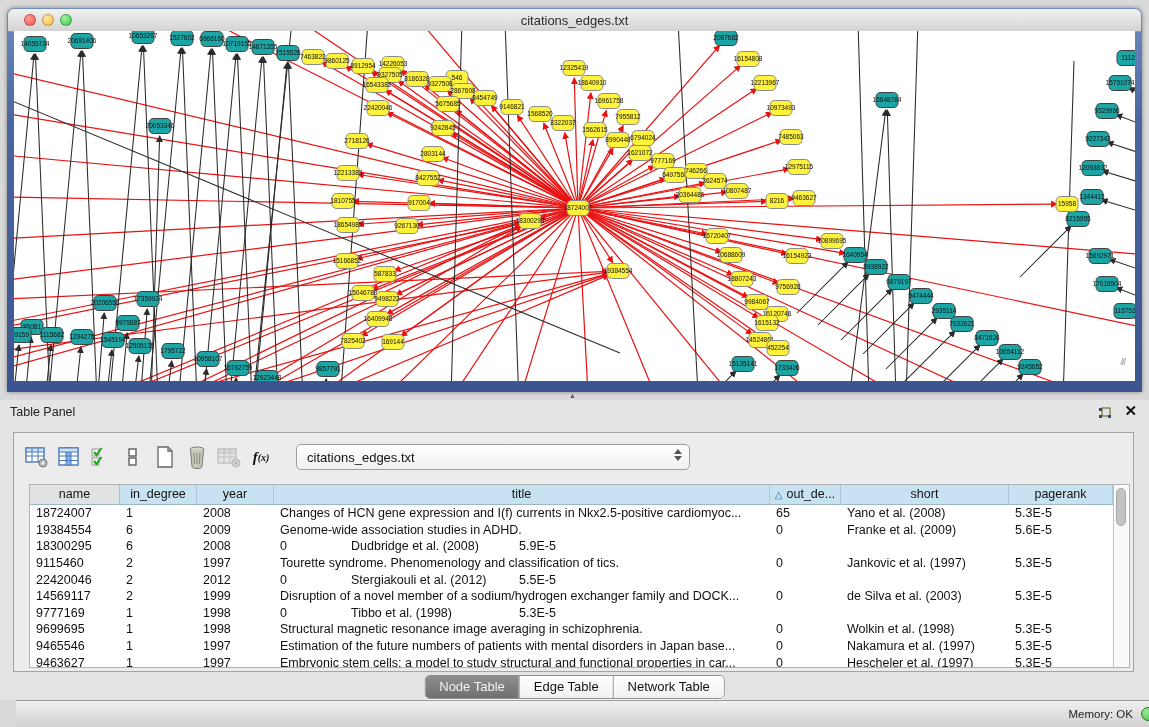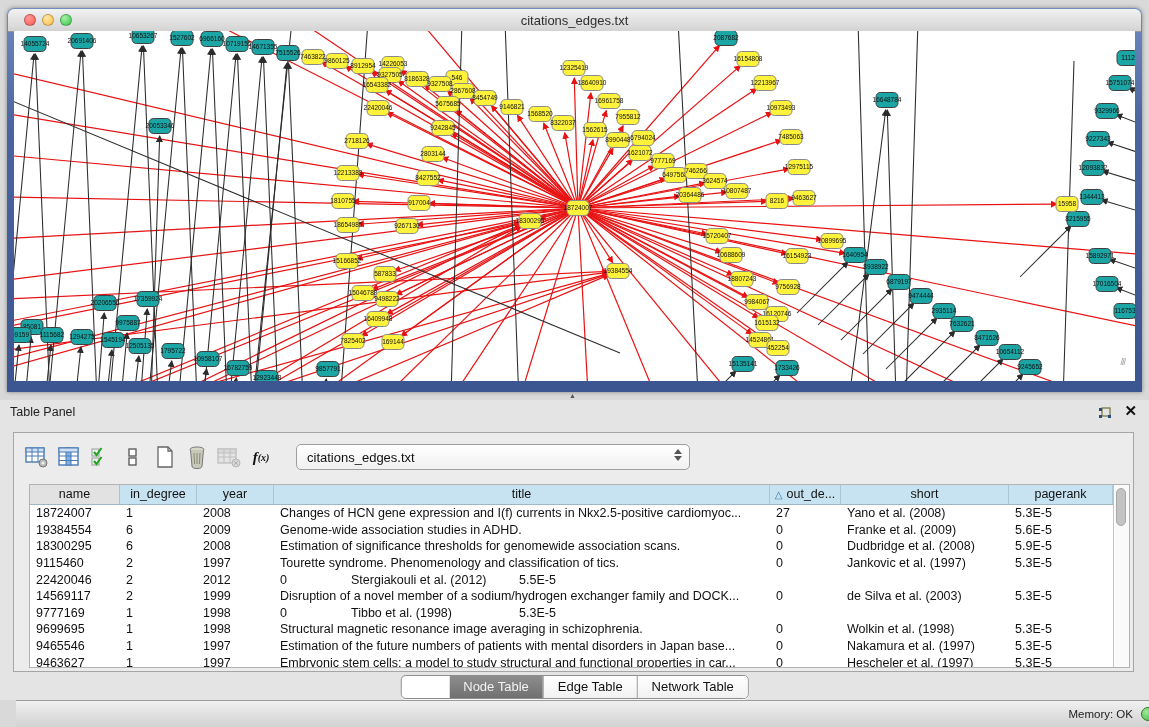--- a/index.html
+++ b/index.html
@@ -48,21 +48,21 @@
   .th{font-size:12.5px;color:#111;text-align:center;line-height:19px;border-right:1px solid #a9c6d6;box-sizing:border-box;
       overflow:hidden;white-space:nowrap;cursor:pointer;}
   .th.first{background:#E2E2E2;border-right:1px solid #bdbdbd;}
   .sort{color:#2E7BA6;font-size:10px;margin-right:4px;}
   .trow{display:flex;height:16.6px;align-items:center;}
   .td{font-size:12.5px;color:#111;padding-left:6px;box-sizing:border-box;overflow:hidden;white-space:nowrap;}
   .c0{width:90px;}.c1{width:77px;}.c2{width:77px;}.c3{width:496px;}.c4{width:71px;}.c5{width:168px;}.c6{flex:1;}
   .vscroll{width:15px;background:#FAFAFA;border-left:1px solid #C4C4C4;position:relative;}
   .vthumb{position:absolute;left:2px;top:3px;width:10px;height:38px;border-radius:6px;background:#c3c3c3;border:1px solid #a8a8a8;box-sizing:border-box;}
 
-  .tabs{position:absolute;left:50%;transform:translateX(-50%);top:275px;display:inline-flex;border:1px solid #8e8e8e;border-radius:5px;overflow:hidden;background:#fff;box-shadow:0 1px 0 rgba(255,255,255,.7);padding-left:48px;}
+  .tabs{position:absolute;left:50%;transform:translateX(-50%);top:275px;display:inline-flex;border:1px solid #8e8e8e;border-radius:5px;overflow:hidden;background:#fff;box-shadow:0 1px 0 rgba(255,255,255,.7);}
   .tab{font-size:13px;color:#111;padding:3px 14px 4px;background:linear-gradient(#ffffff,#f1f1f1);border-left:1px solid #9a9a9a;cursor:pointer;}
   .tab:first-child{border-left:none;}
   .tab.sel{background:linear-gradient(#8d8d8d,#707070);color:#f3f3f3;}
 
   
   .statusbar{position:absolute;left:16px;top:700px;width:1149px;height:27px;background:linear-gradient(#F0F0F0,#D2D2D2);border-top:1px solid #9c9c9c;box-sizing:border-box;}
   .mem-label{position:absolute;right:32px;top:7px;font-size:11.5px;color:#222;}
   .mem-dot{position:absolute;right:10px;top:6px;width:14px;height:14px;border-radius:50%;
      background:radial-gradient(circle at 35% 30%,#9fe79b,#44C13F);border:1px solid #2a7a2a;box-sizing:border-box;}
 </style>
@@ -590,38 +590,37 @@
             <div class="th c4"><span class="sort">△</span><span>out_de...</span></div>
             <div class="th c5"><span>short</span></div>
             <div class="th c6"><span>pagerank</span></div>
           </div>
         <div id="tbody">
             <div class="trow">
               <div class="td c0">18724007</div>
               <div class="td c1">1</div>
               <div class="td c2">2008</div>
               <div class="td c3">Changes of HCN gene expression and I(f) currents in Nkx2.5-positive cardiomyoc...</div>
-              <div class="td c4">27</div>
+              <div class="td c4">65</div>
               <div class="td c5">Yano et al. (2008)</div>
               <div class="td c6">5.3E-5</div>
             </div>
             <div class="trow">
               <div class="td c0">19384554</div>
               <div class="td c1">6</div>
               <div class="td c2">2009</div>
               <div class="td c3">Genome-wide association studies in ADHD.</div>
               <div class="td c4">0</div>
               <div class="td c5">Franke et al. (2009)</div>
               <div class="td c6">5.6E-5</div>
             </div>
             <div class="trow">
               <div class="td c0">18300295</div>
               <div class="td c1">6</div>
               <div class="td c2">2008</div>
-              <div class="td c3">Estimation of significance thresholds for genomewide association scans.</div>
               <div class="td c4">0</div>
               <div class="td c5">Dudbridge et al. (2008)</div>
               <div class="td c6">5.9E-5</div>
             </div>
             <div class="trow">
               <div class="td c0">9115460</div>
               <div class="td c1">2</div>
               <div class="td c2">1997</div>
               <div class="td c3">Tourette syndrome. Phenomenology and classification of tics.</div>
               <div class="td c4">0</div>

